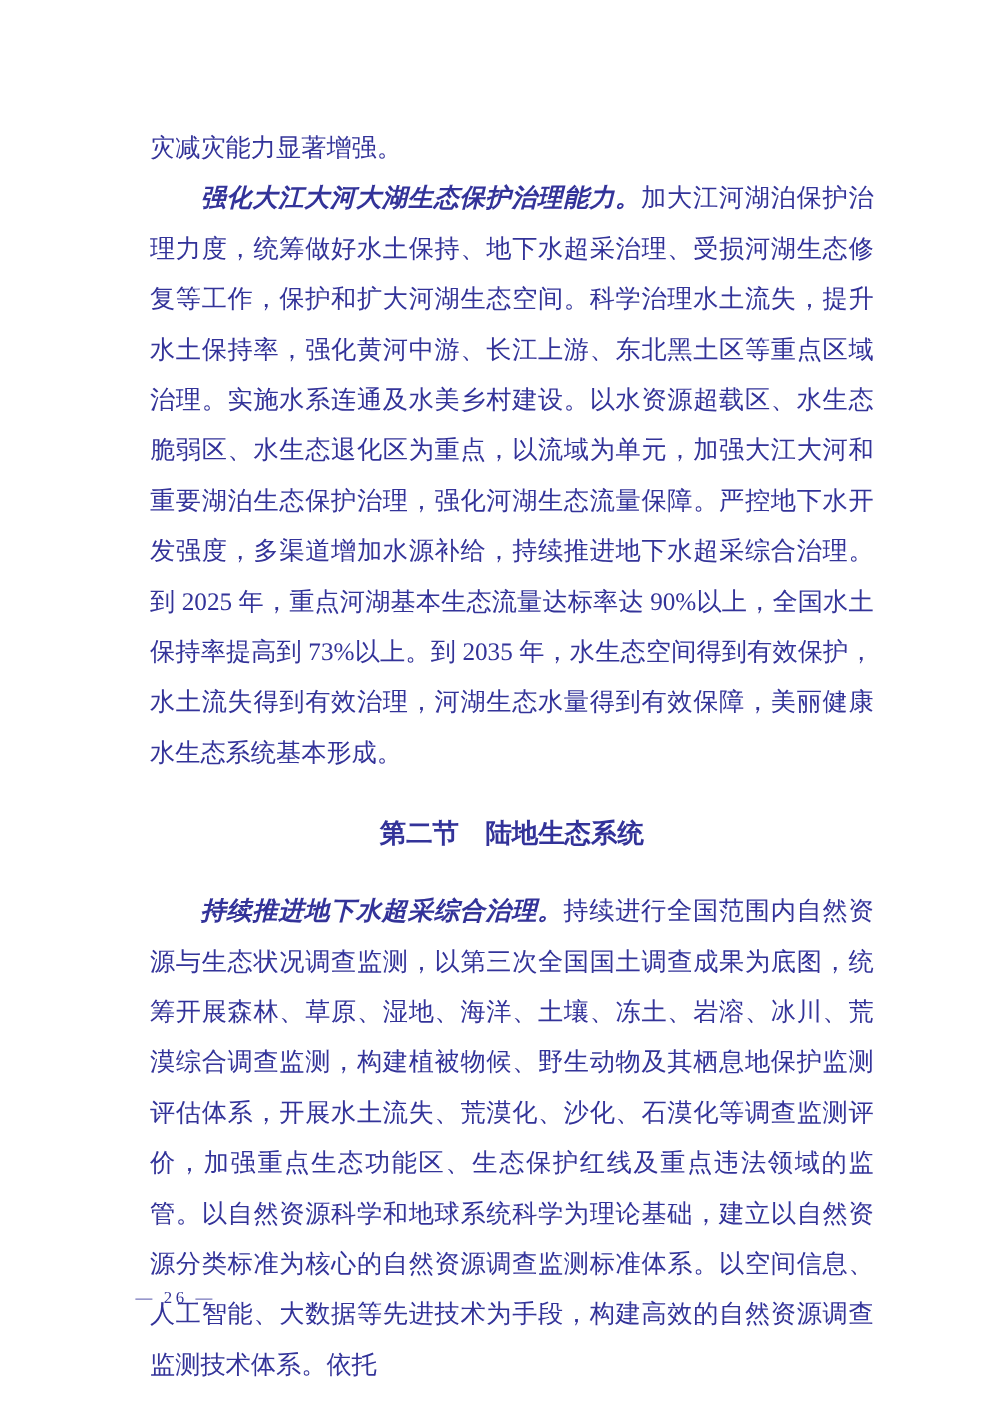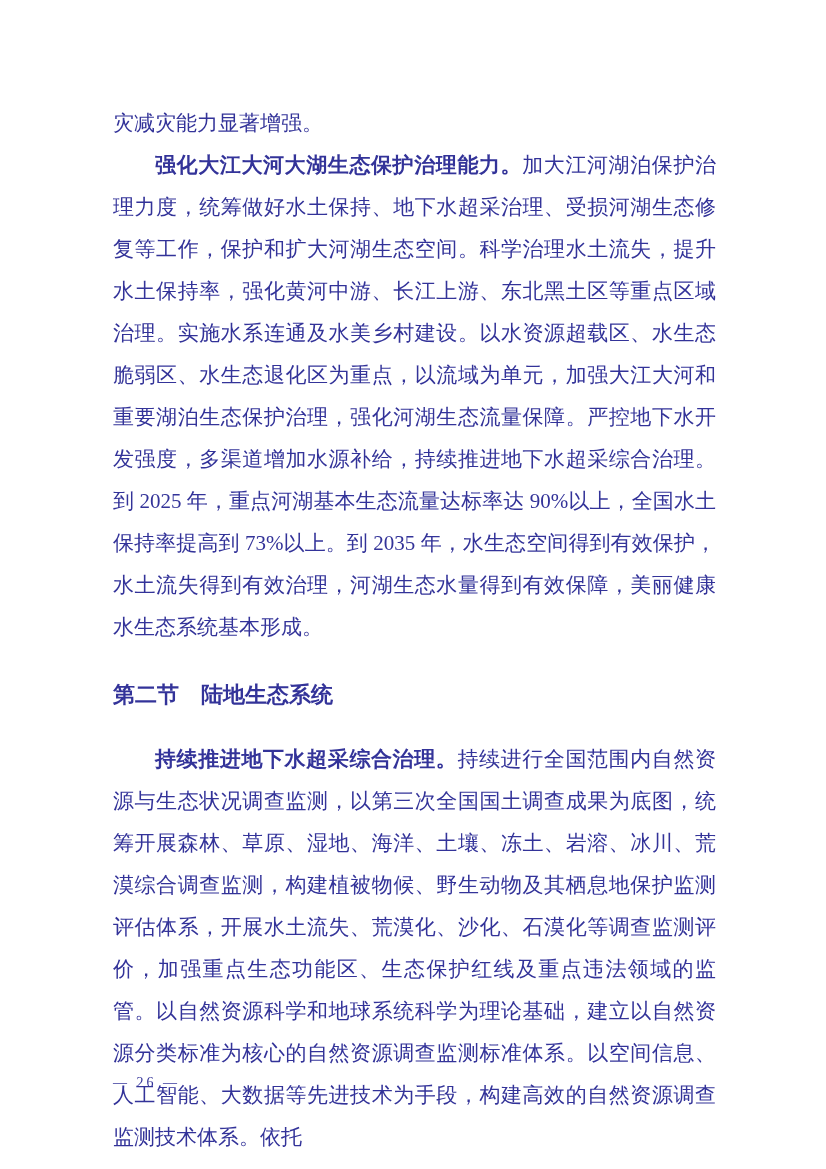--- a/index.html
+++ b/index.html
@@ -15,40 +15,42 @@
     font-family: "Liberation Serif", "DejaVu Serif", serif;
     color: var(--text-color, #333399);
   }
   .page {
     position: absolute;
     inset: 0;
     background: var(--page-bg, #ffffff);
   }
   .text-column {
     position: absolute;
-    left: 113px;
+    left: 125px;
     top: 102px;
     width: 603px;
     font-size: 21px;
     line-height: 42px;
     text-align: justify;
   }
   .para {
     margin: 0;
     text-indent: 2em;
   }
   .para.no-indent {
     text-indent: 0;
   }
   .lead {
     font-weight: bold;
+    font-style: italic;
   }
   .section-heading {
     font-size: 22px;
     font-weight: bold;
+    text-align: center;
     text-indent: 0;
     line-height: 42px;
     margin: 26px 0 22px 0;
   }
   .page-footer {
     position: absolute;
     left: 113px;
     top: 1072px;
     font-size: 14px;
     line-height: 22px;

